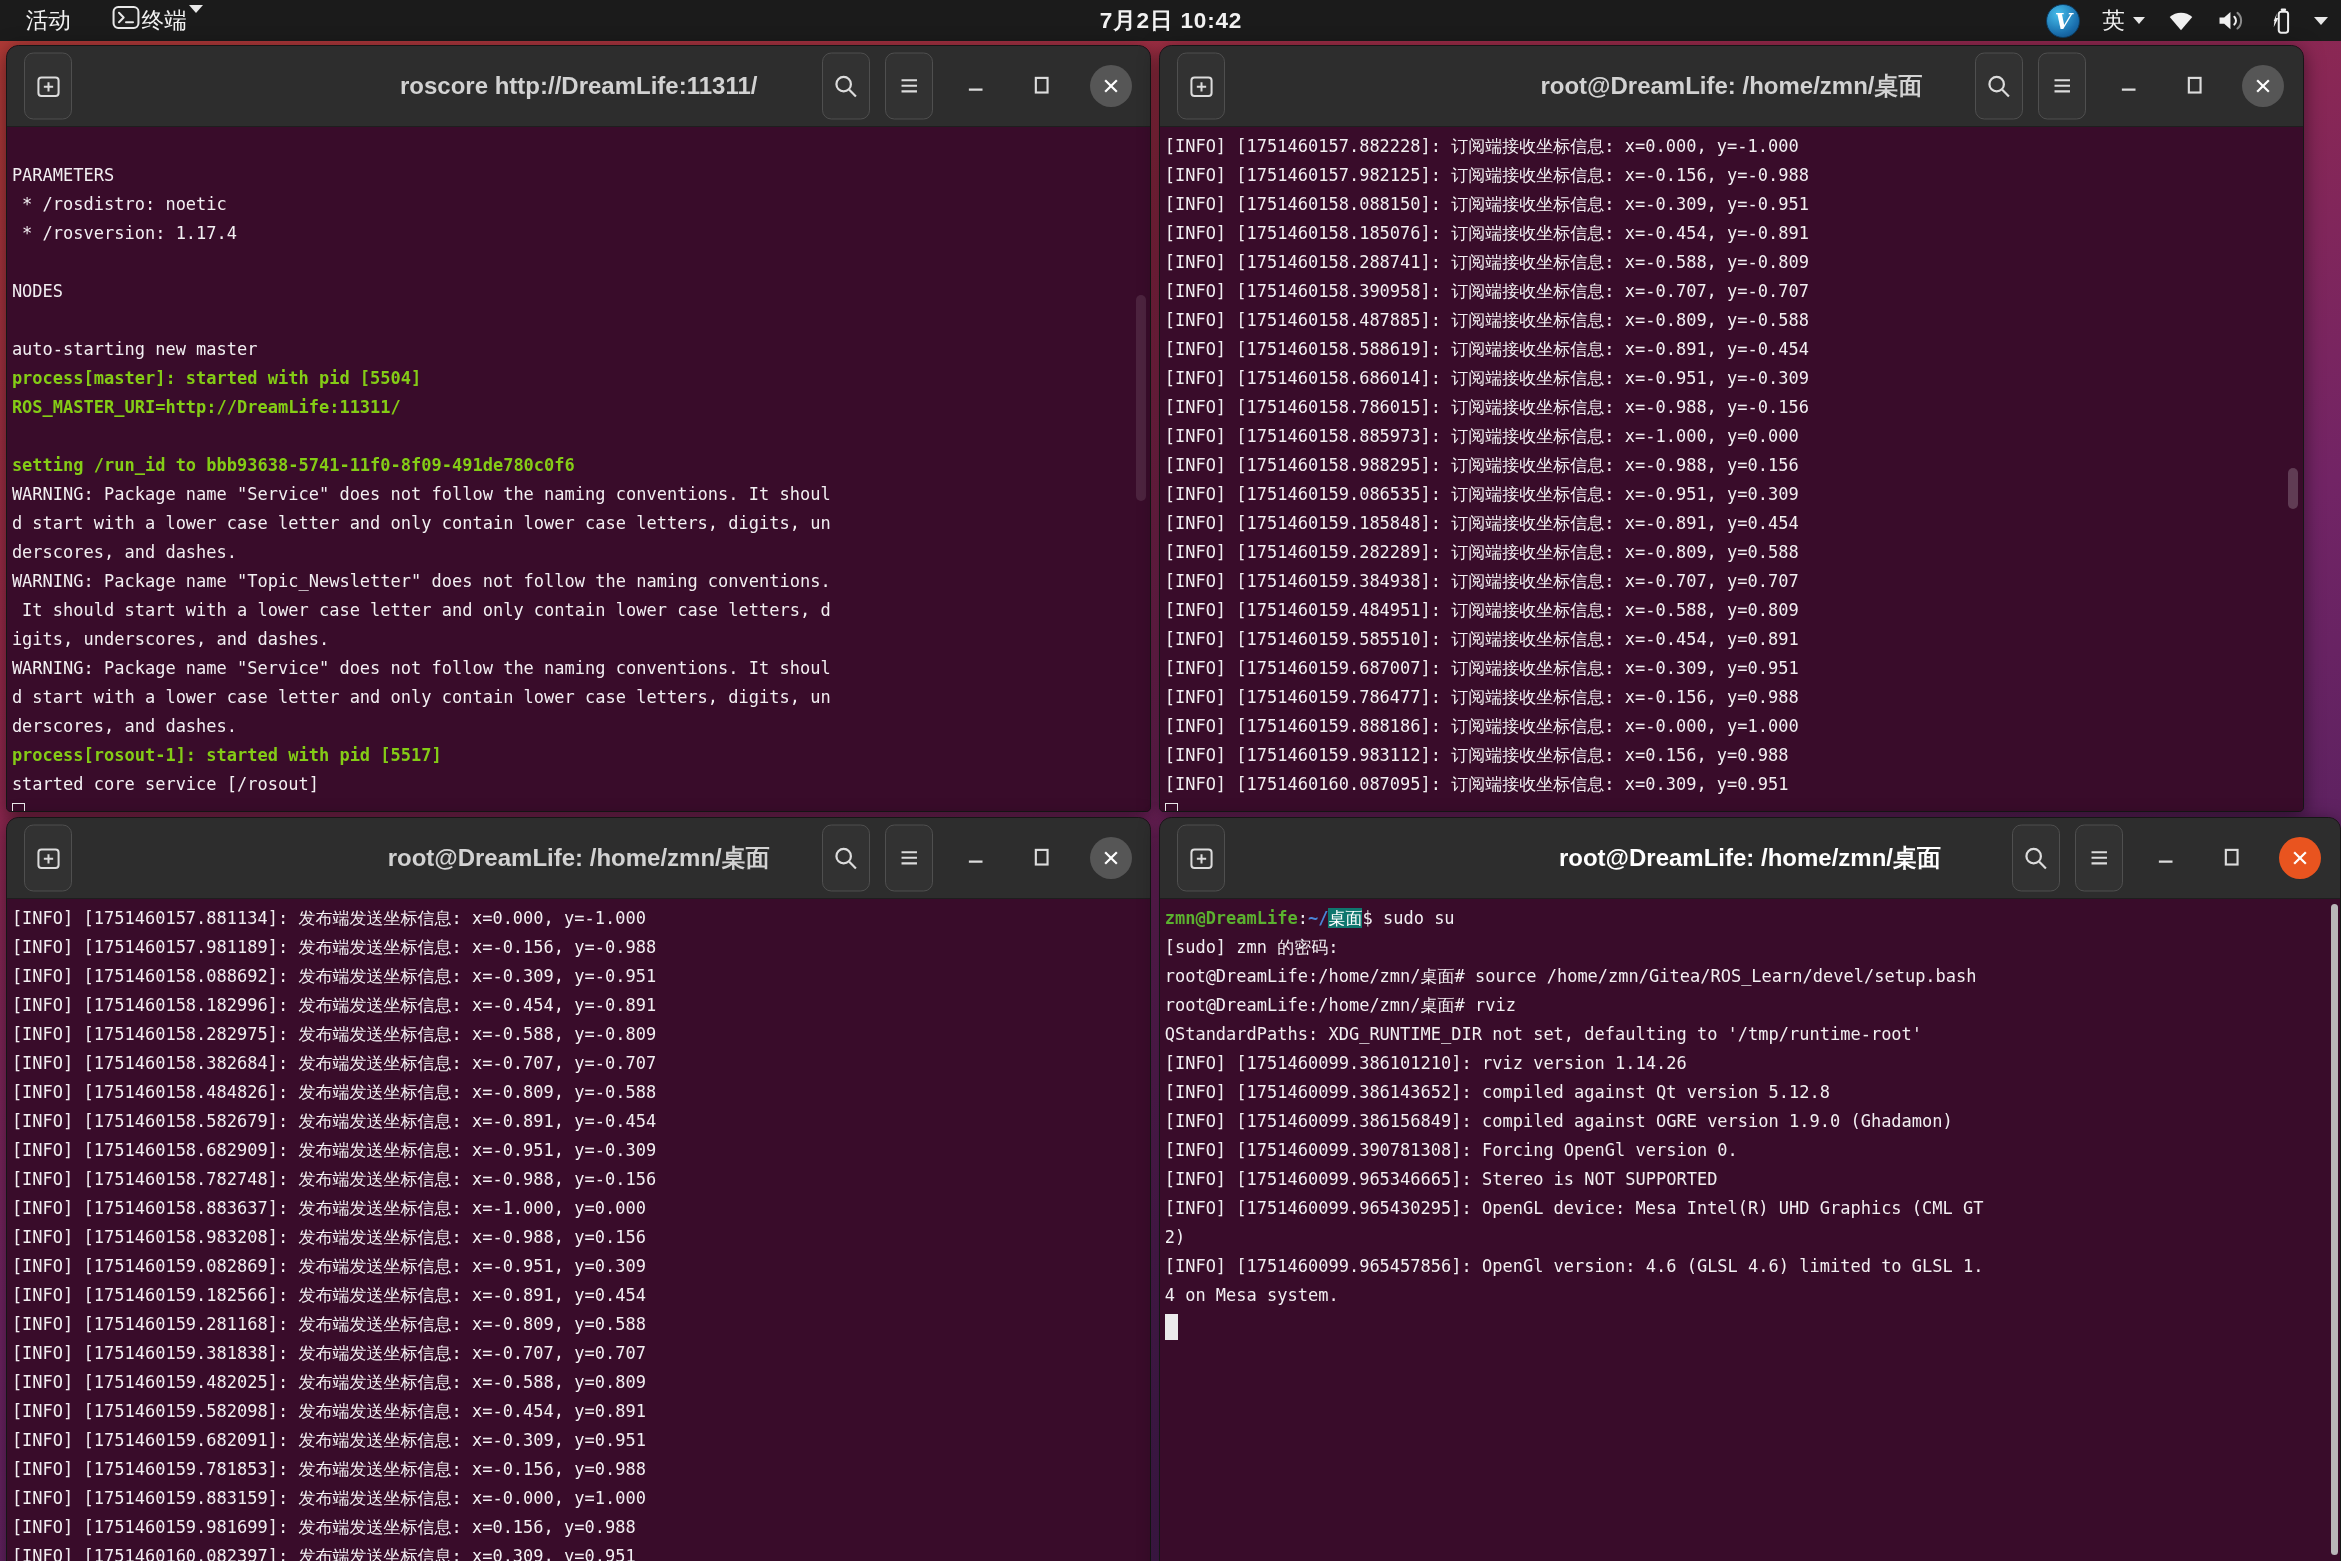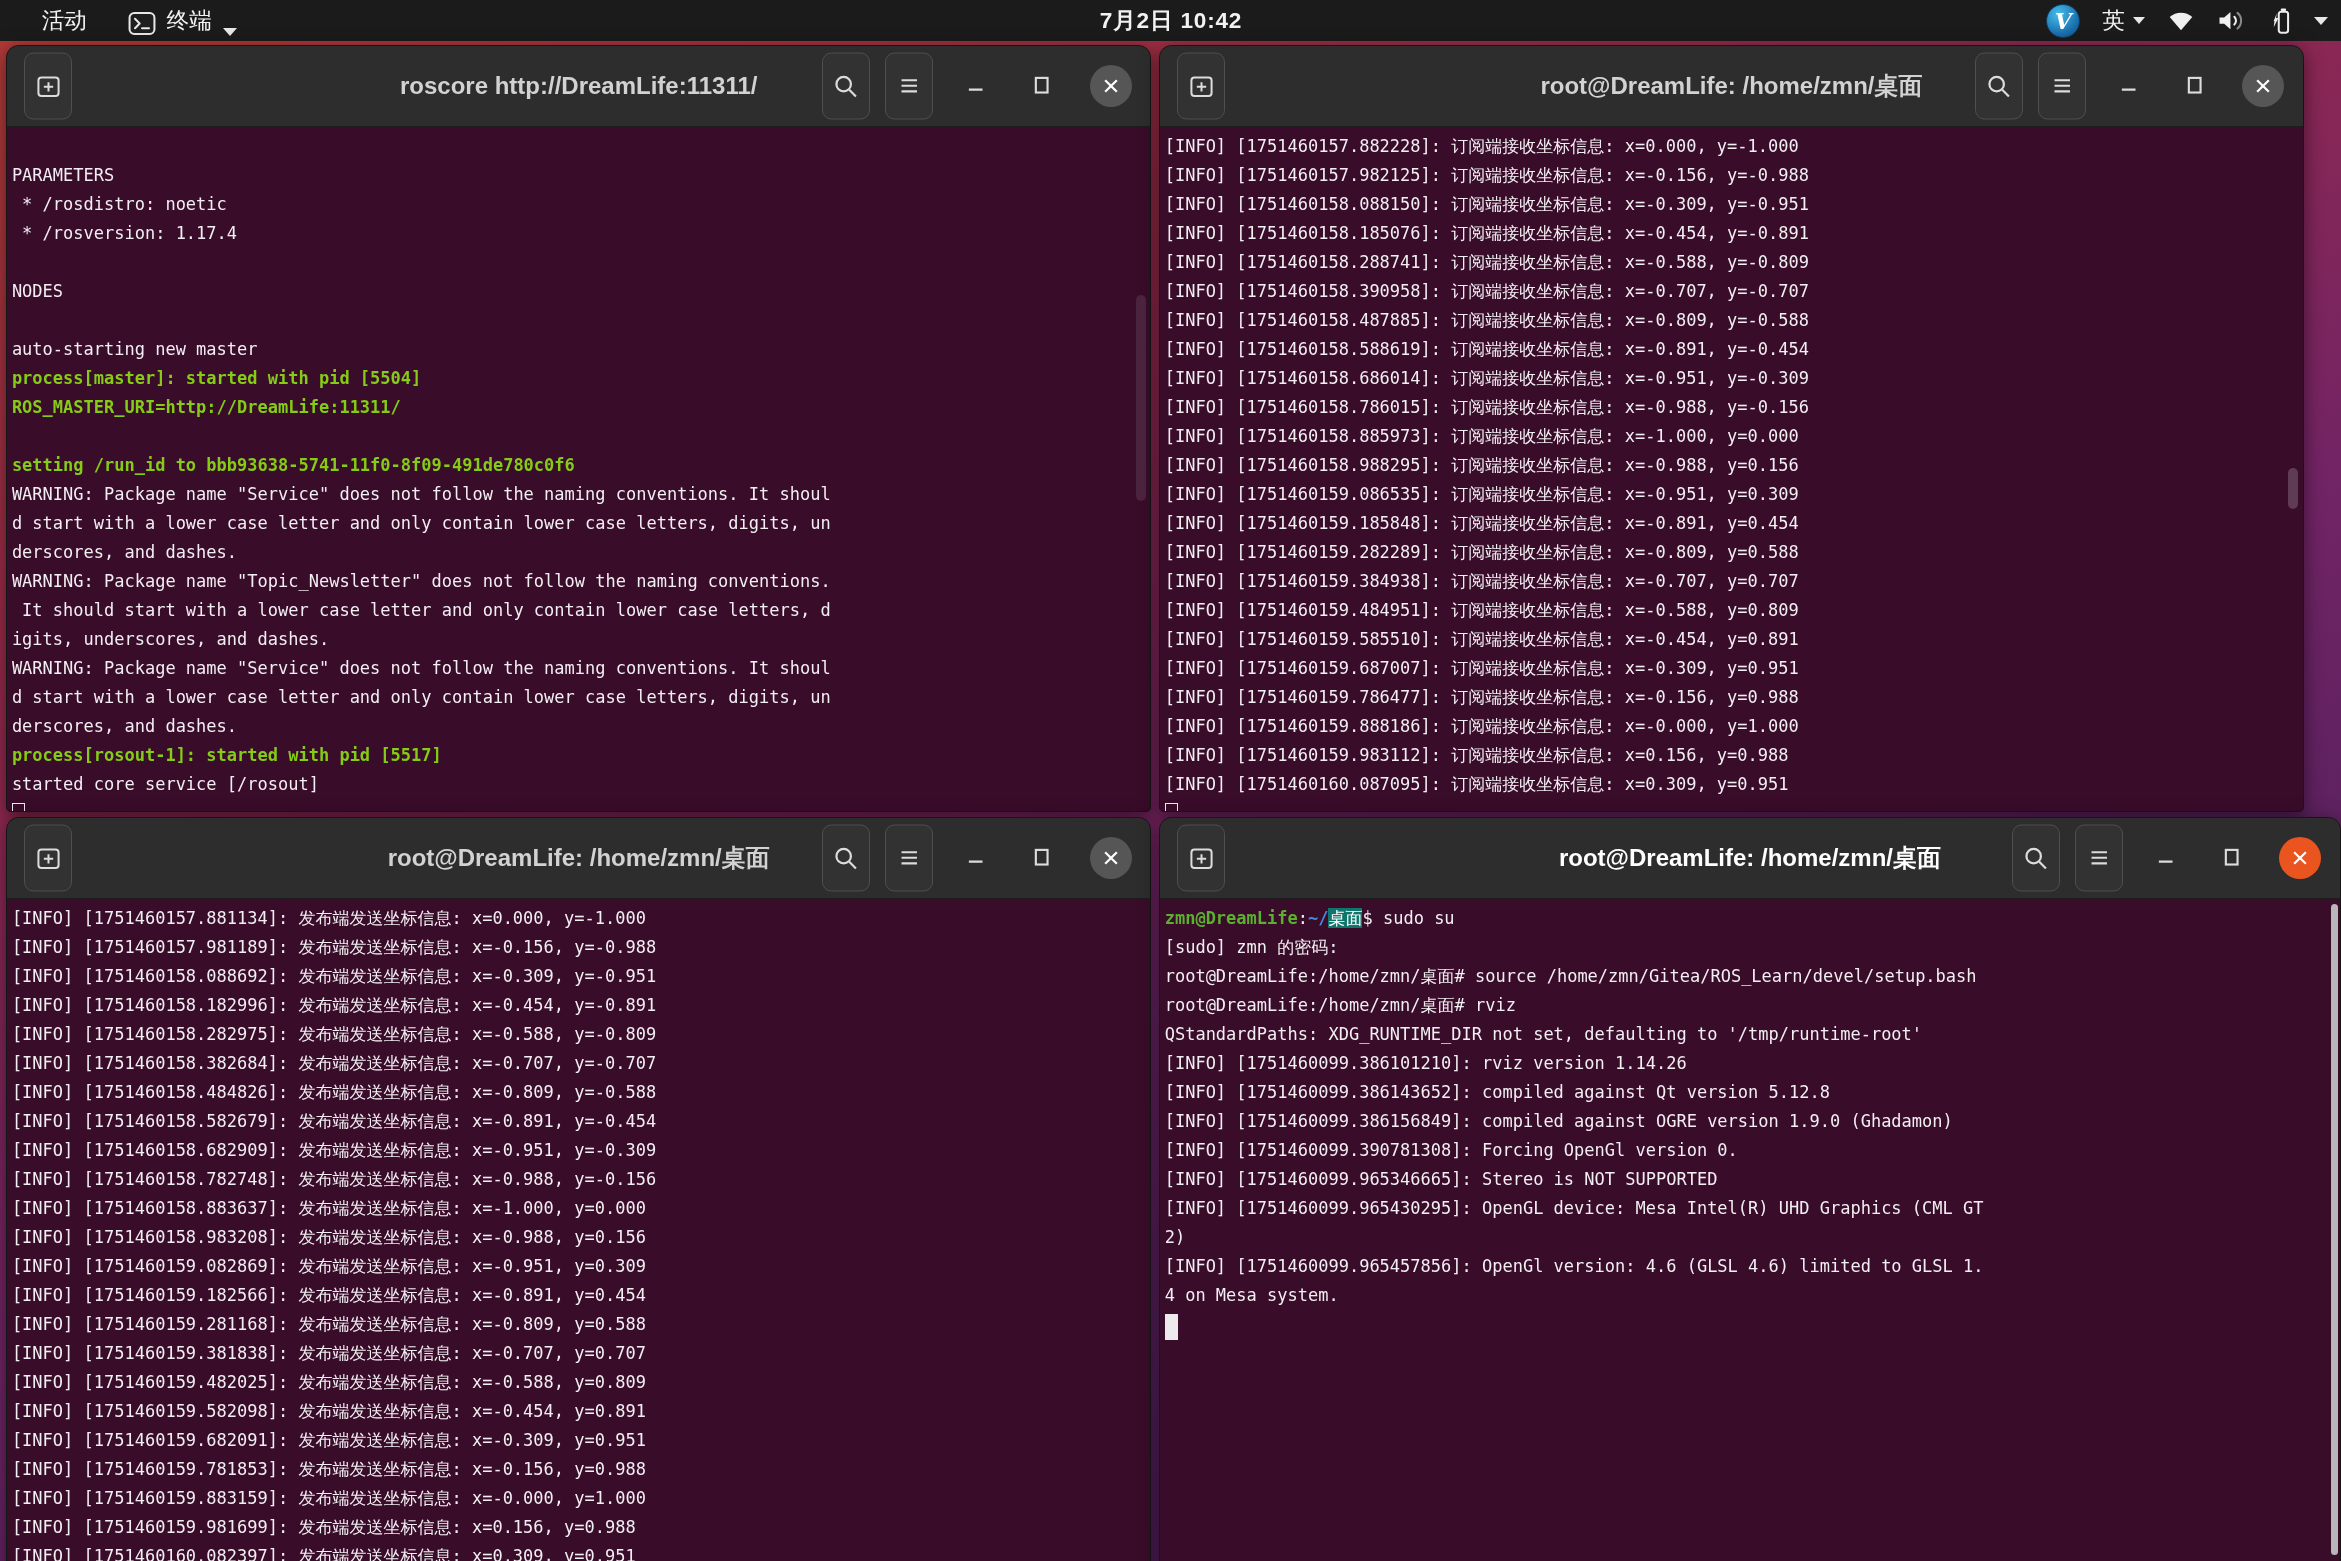--- a/index.html
+++ b/index.html
@@ -19,23 +19,23 @@
     font-family:"Liberation Sans", sans-serif;
     background:linear-gradient(160deg,#b23b35 0%,#97294b 28%,#722465 55%,#55215f 76%,#471a54 100%);
   }
 
   
   .topbar{
     position:absolute;left:0;top:0;width:2342px;height:41px;
     background:var(--topbar-bg);color:#f2f2f2;
     display:flex;align-items:center;font-size:22.6px;
   }
-  .tb-left{display:flex;align-items:center;gap:36px;margin-left:37px;}
+  .tb-left{display:flex;align-items:center;gap:36px;margin-left:21px;}
   .tb-activities{padding:1.6px 4.7px;}
-  .tb-appmenu{display:flex;align-items:flex-end;gap:11px;}
+  .tb-appmenu{display:flex;align-items:flex-start;gap:2px;}
   .tb-clock{position:absolute;left:50%;transform:translateX(-50%);font-weight:600;letter-spacing:0.8px;}
   .tb-right{position:absolute;right:14px;display:flex;align-items:center;gap:22px;}
   .caret-down{width:0;height:0;border-left:7px solid transparent;border-right:7px solid transparent;border-top:8.6px solid #e8e8e8;display:inline-block;}
   .caret-sm{border-left-width:6.2px;border-right-width:6.2px;border-top-width:7.8px;}
   .v-badge{
     width:34px;height:34px;border-radius:50%;
     background:radial-gradient(circle at 35% 28%,#45bdea,#1a6fae 65%,#0f4f83);
     border:1.6px solid #0c3f66;
     display:flex;align-items:center;justify-content:center;
     color:#fff;font-family:"DejaVu Serif",serif;font-style:italic;font-weight:700;font-size:22px;

